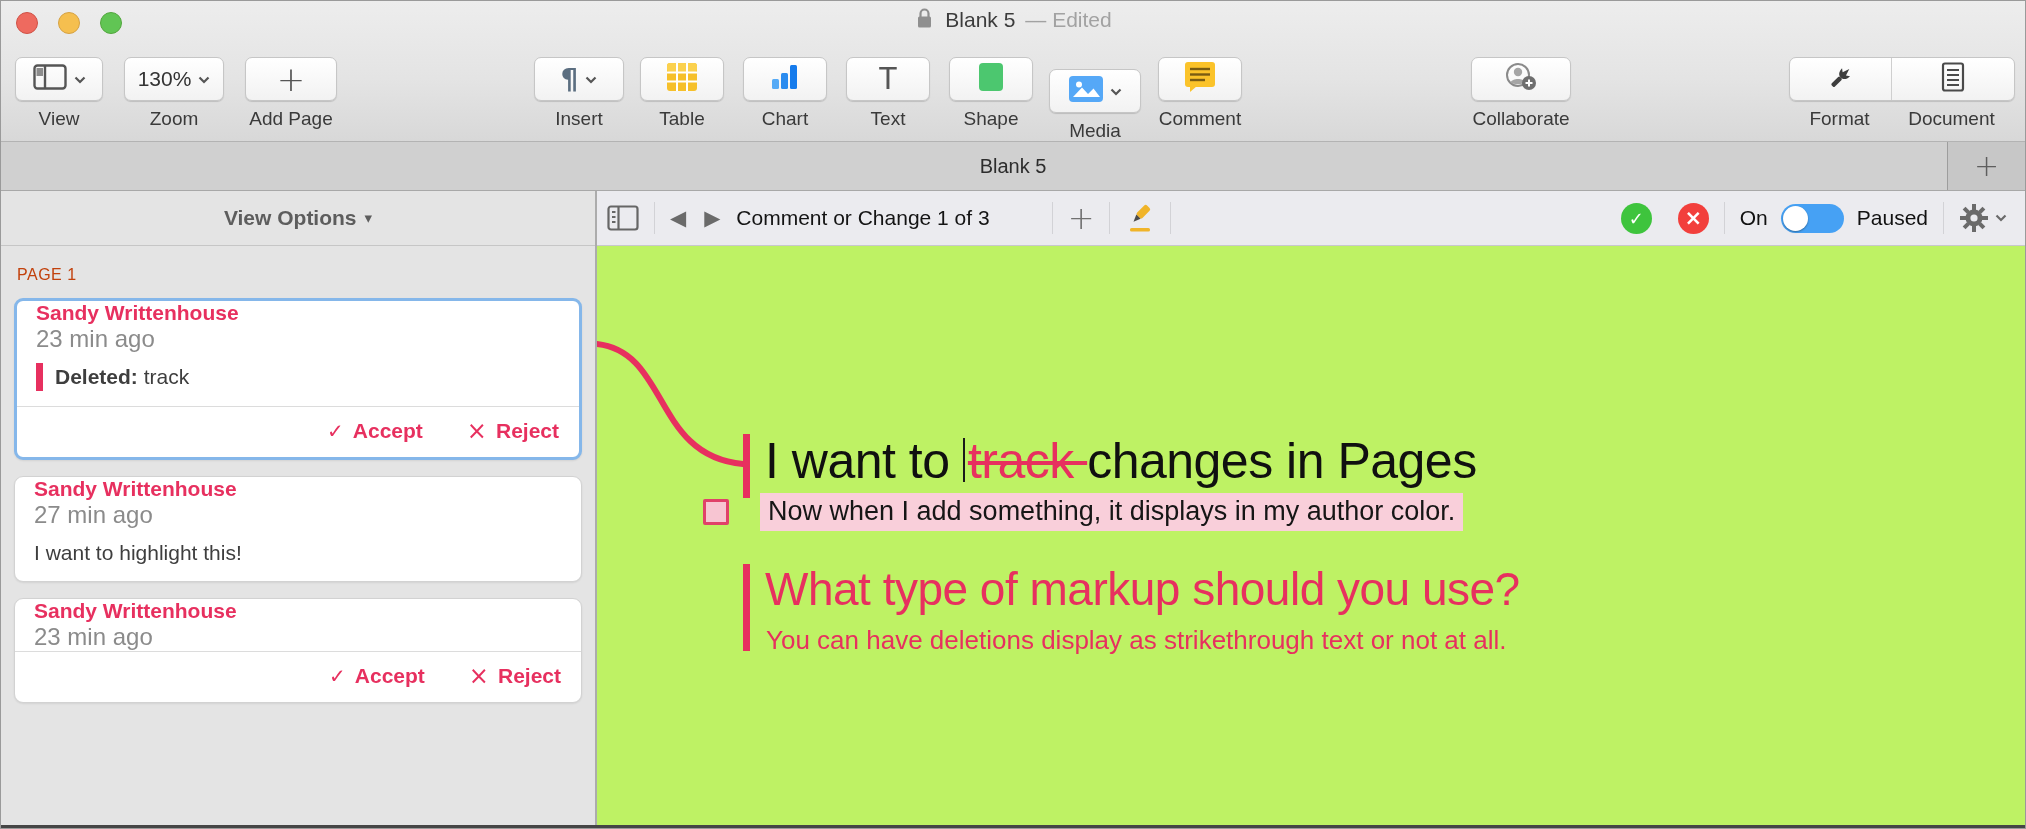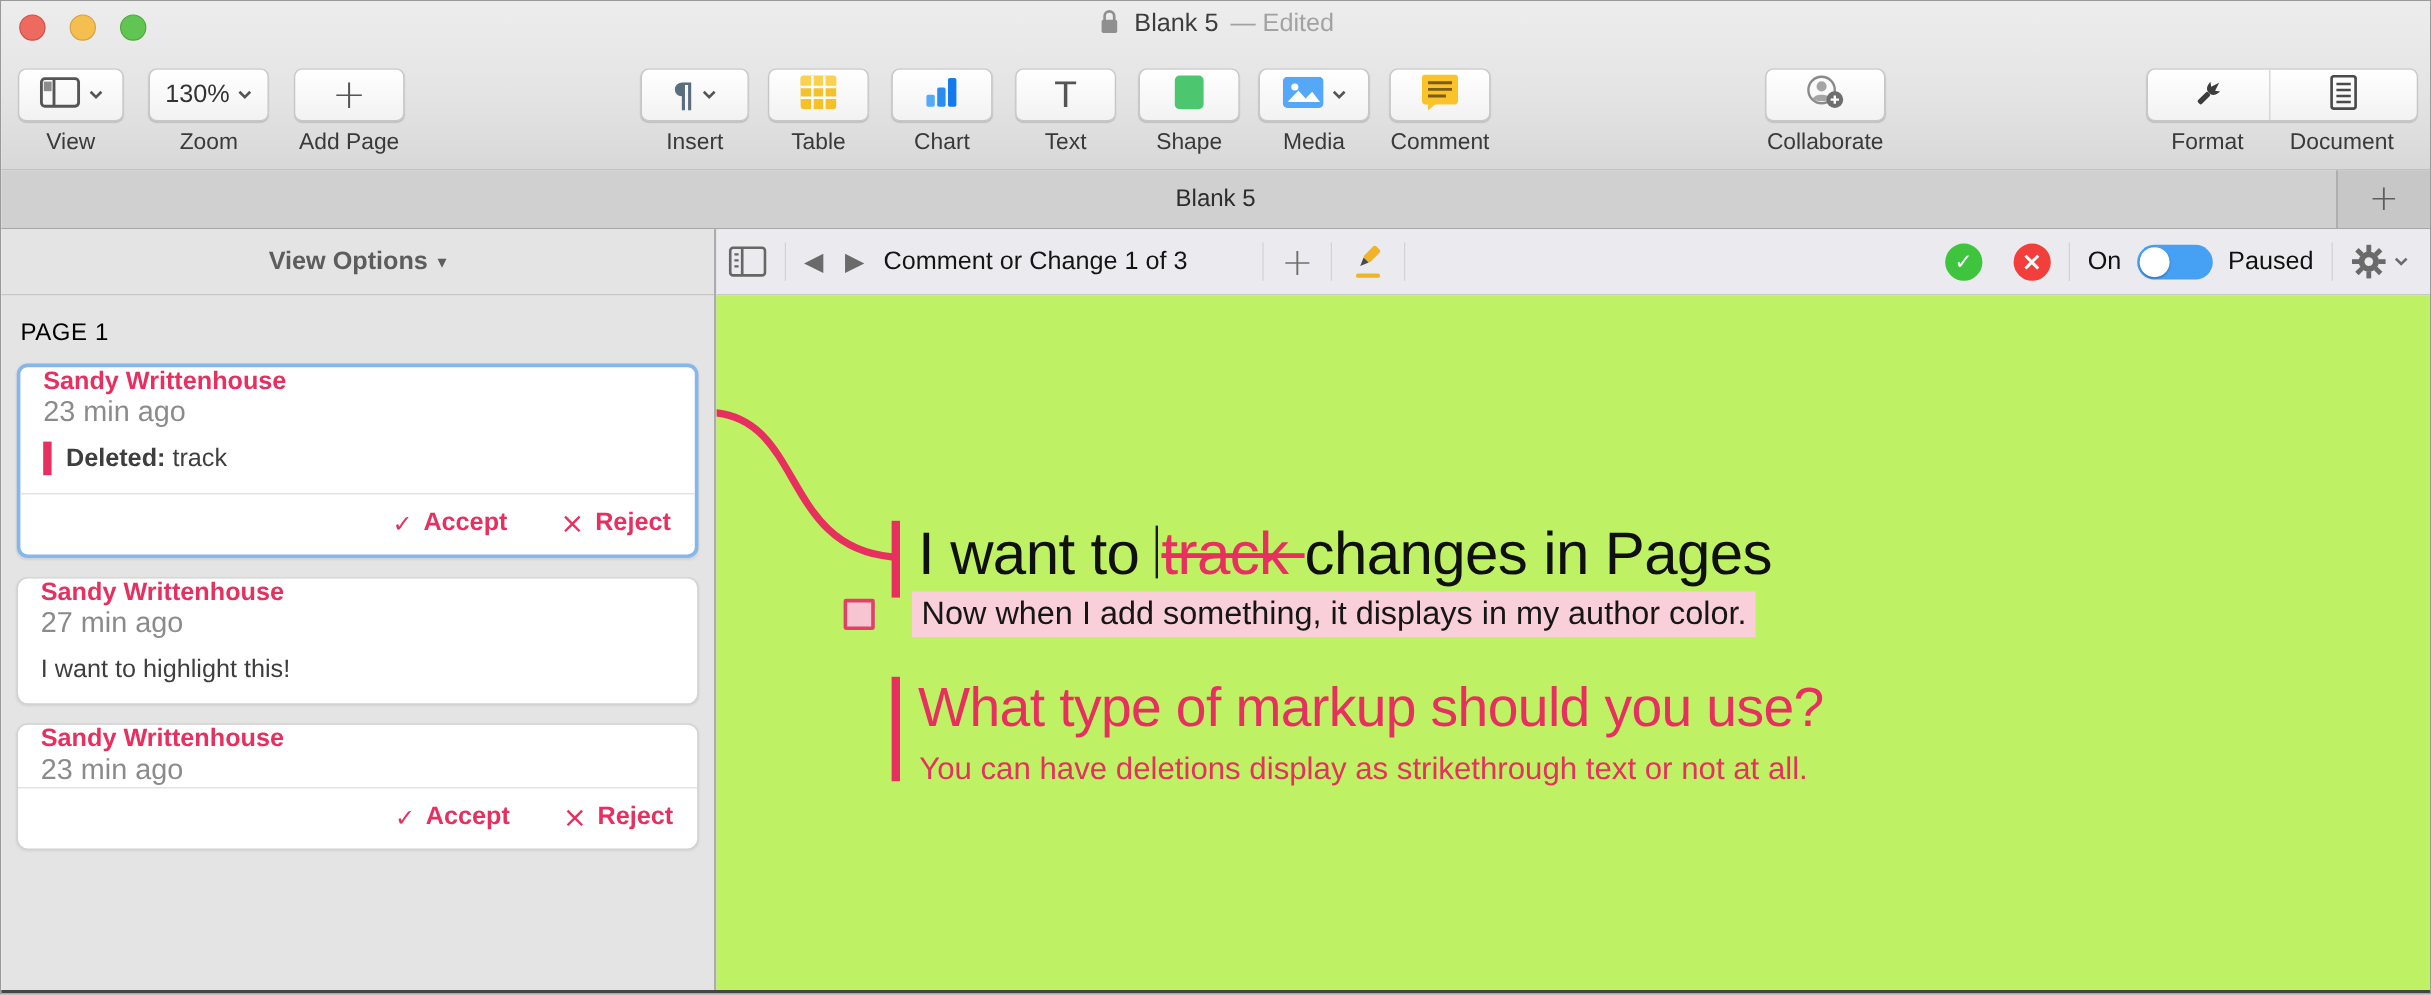--- a/index.html
+++ b/index.html
@@ -59,21 +59,21 @@
   .main { position:absolute; left:0; top:190px; width:100%; height:636px; display:flex; }
 
   
   .sidebar { width:596px; background:#e4e4e4; border-right:2px solid #acacac;
              display:flex; flex-direction:column; }
   .sb-header { height:55px; flex:none; border-bottom:1px solid #c6c6c6;
                display:flex; align-items:center; justify-content:center; gap:8px;
                color:#5d5d5d; font-weight:bold; font-size:21px; }
   .sb-caret { font-size:15px; color:#5d5d5d; }
   .sb-scroll { flex:1; padding:0 13px; overflow:hidden; }
-  .page-label { margin:20px 0 14px 3px; font-size:20px; color:#000000; letter-spacing:.5px; }
+  .page-label { margin:20px 0 14px 3px; font-size:16px; color:#c2410c; letter-spacing:.5px; }
 
   .card { background:#fff; border:1px solid #d2d2d2; border-radius:9px; margin-bottom:16px;
           box-shadow:0 1px 2px rgba(0,0,0,.08); }
   .card.selected { border:3px solid #85b7ea; }
   .card-head { display:flex; justify-content:space-between; align-items:baseline;
                padding:0 19px 0 19px;flex-direction:column; }
   .author { color:#e7305f; font-weight:bold; font-size:21px; }
   .time { color:#8b8b8b; font-size:24px; }
   .card-body { margin:10px 19px 15px 19px; font-size:21px; color:#3e3e3e; line-height:1.32; }
   .card-body .change { border-left:7px solid #e7305f; padding-left:12px; display:block; }
@@ -236,21 +236,21 @@
       <div class="tb-item" style="width:90px;">
         <div class="tb-btn" style="width:84px;">
           <span>
             <svg width="26" height="30" viewBox="0 0 26 30">
                 <rect x="1" y="1" width="24" height="28" rx="4" fill="#4cc76f"></rect>
               </svg>
           </span>
         </div>
         <div class="tb-label">Shape</div>
       </div>
-      <div class="tb-item" style="width:92px;">
+      <div class="tb-item" style="width:92px;margin-top:12px;">
         <div class="tb-btn" style="width:92px;">
           <span>
             <svg width="34" height="26" viewBox="0 0 34 26">
               <rect x="0" y="0" width="34" height="26" rx="4" fill="#55a8f7"></rect>
               <circle cx="10" cy="8.5" r="3" fill="#fff"></circle>
               <path d="M4 21 L13 11.5 L19 18 L24.5 12.5 L31 21 Z" fill="#fff"></path>
             </svg>
           </span>
           <span class="chev">
             <svg width="12" height="8" viewBox="0 0 12 8">

